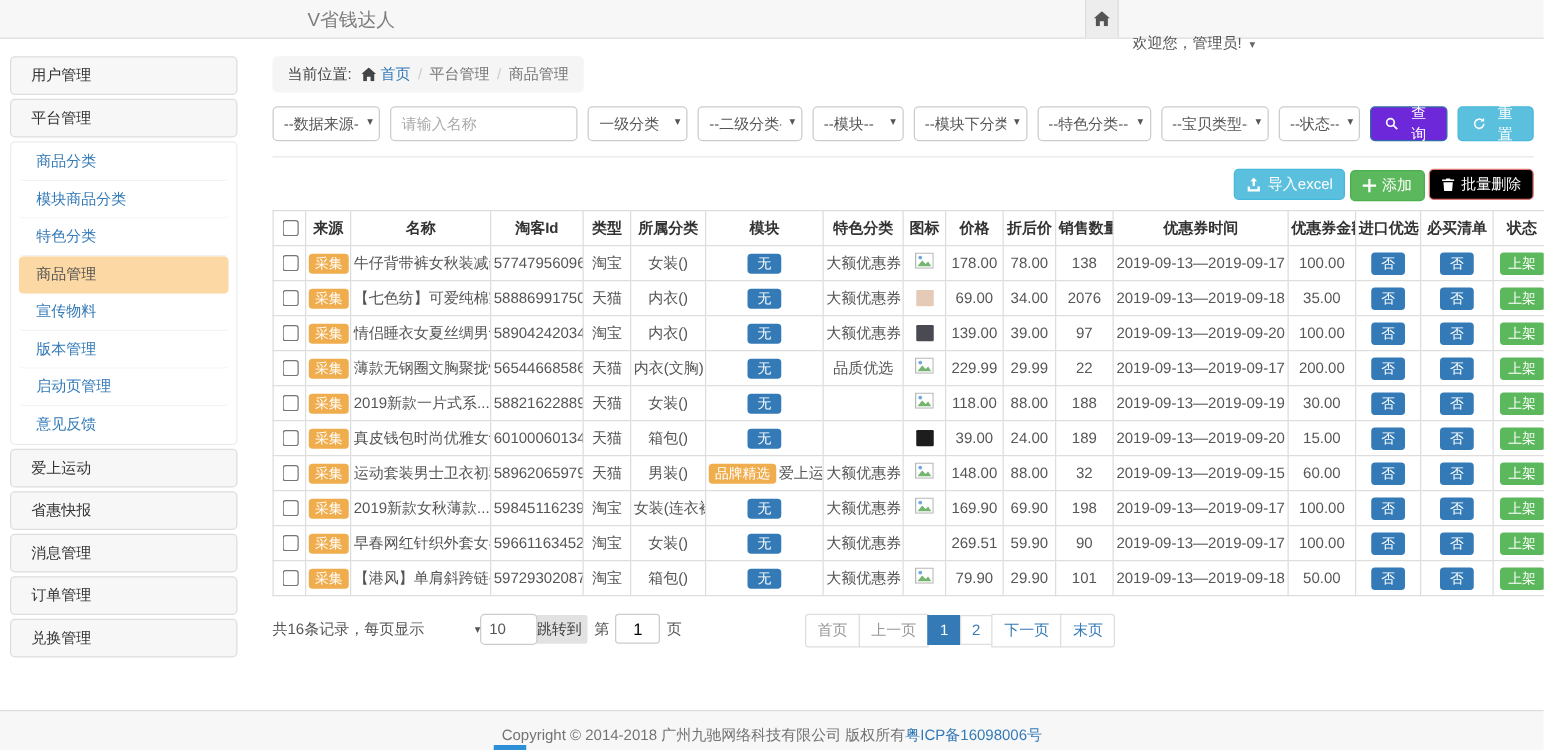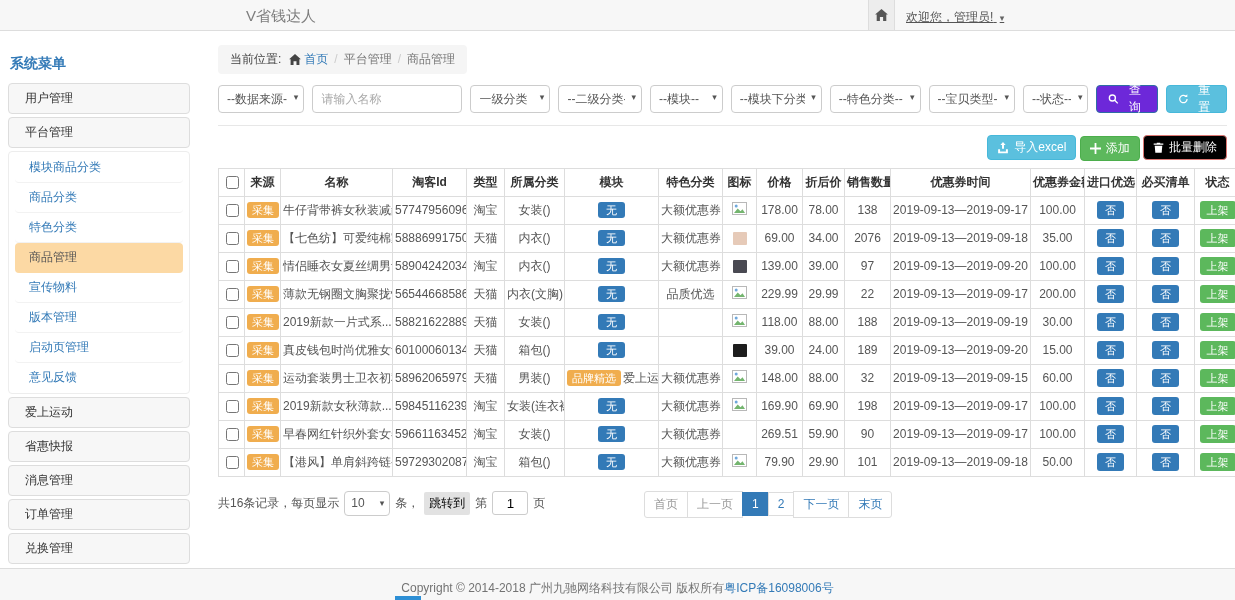--- a/index.html
+++ b/index.html
@@ -9,21 +9,21 @@
     font-family:"Liberation Sans","DejaVu Sans",sans-serif;
     font-size:12px; color:#333; background:#fff;
   }
   
   .topbar { position:absolute; left:0; top:0; width:1235px; height:31px;
     background:#f7f7f7; border-bottom:1px solid #ddd; }
   .app-title { position:absolute; left:246px; top:7px; font-size:15px; color:#7d7d7d; }
   .home-box { position:absolute; left:868px; top:0; width:27px; height:30px;
     background:#ededed; border-left:1px solid #ddd; border-right:1px solid #ddd;
     display:flex; align-items:center; justify-content:center; cursor:pointer; }
-  .welcome { position:absolute; left:906px; top:9px; color:#555; cursor:pointer;text-decoration:underline; }
+  .welcome { position:absolute; left:906px; top:26px; color:#555; cursor:pointer; }
   .welcome .caret-ch { font-size:9px; color:#666; margin-left:3px; }
   
   .sidebar { position:absolute; left:8px; top:45px; width:182px; }
   .menu-title { color:#337ab7; font-size:14px; font-weight:bold; margin:10px 0 10px 2px; }
   .side-panel { border:1px solid #ddd; border-radius:4px; background:#f7f7f7;
     padding:6px 16px; color:#333; margin-bottom:3px; min-height:26px; cursor:pointer; }
   .side-sub { background:#fff; border:1px solid #ededed; border-radius:4px; margin-bottom:3px; padding:1px 6px; }
   .side-sub-item { color:#337ab7; padding:6px 0 6px 14px; border-bottom:1px solid #f2f2f2;
     cursor:pointer; border-radius:4px; }
   .side-sub-item:last-child { border-bottom:none; }
@@ -63,22 +63,22 @@
   .badge-orange { background:#f0ad4e; color:#fff; border-radius:3px; padding:2px 5px; font-size:11px; }
   .badge-blue { background:#337ab7; color:#fff; border-radius:3px; padding:2px 8px; font-size:11px; }
   .tag-blue { background:#337ab7; color:#fff; border-radius:3px; padding:3px 8px; font-size:11px; cursor:pointer; }
   .tag-green { background:#5cb85c; color:#fff; border-radius:3px; padding:3px 7px; font-size:11px; cursor:pointer; }
   .mod-text { margin-left:2px; }
   .photo { display:inline-block; width:14px; height:13px; border-radius:1px; vertical-align:middle; }
   
   .pagination-row { position:relative; margin-top:14px; height:30px; }
   .page-info { display:flex; align-items:center; gap:5px; color:#555; }
   .per-page { width:46px; }
-  .per-page select { height:25px; padding:0 12px 0 6px; }
-  .jump-btn { background:#e2e2e2; color:#000000; padding:3px 5px; border-radius:2px; cursor:pointer; }
+  .per-page select { height:25px; padding:0 12px 0 6px;margin-left:40px; }
+  .jump-btn { background:#e2e2e2; color:#404040; padding:3px 5px; border-radius:2px; cursor:pointer; }
   .page-input { width:36px; height:24px; border:1px solid #ccc; border-radius:3px; text-align:center; }
   .pager { position:absolute; left:427px; top:0; }
   .pg { display:inline-block; border:1px solid #ddd; background:#fff; color:#337ab7;
     padding:4px 9px; margin-left:-1px; cursor:pointer; text-decoration:none; }
   .pg:first-child { border-radius:3px 0 0 3px; }
   .pg:last-child { border-radius:0 3px 3px 0; }
   .pg.disabled { color:#999; }
   .pg.active { background:#337ab7; border-color:#337ab7; color:#fff; }
   
   .footer { position:absolute; left:0; top:568px; width:1235px; height:32px;
@@ -98,27 +98,26 @@
         <path d="M8 0L16 7h-2v8h-4v-5H6v5H2V7H0z" fill="#555"></path>
       </svg>
   </span>
   <span class="welcome">
     <span>欢迎您，管理员!</span>
     <span class="caret-ch">▾</span>
   </span>
 </div>
 
 <div class="sidebar">
-  <div class="menu-title">系统菜单</div>
   <div id="sidebar-sections">
       <div class="side-panel">用户管理</div>
       <div class="side-panel">平台管理</div>
       <div class="side-sub">
+        <div class="side-sub-item">商品分类</div>
         <div class="side-sub-item">模块商品分类</div>
-        <div class="side-sub-item">商品分类</div>
         <div class="side-sub-item">特色分类</div>
         <div class="side-sub-item active">商品管理</div>
         <div class="side-sub-item">宣传物料</div>
         <div class="side-sub-item">版本管理</div>
         <div class="side-sub-item">启动页管理</div>
         <div class="side-sub-item">意见反馈</div>
       </div>
       <div class="side-panel">爱上运动</div>
       <div class="side-panel">省惠快报</div>
       <div class="side-panel">消息管理</div>

